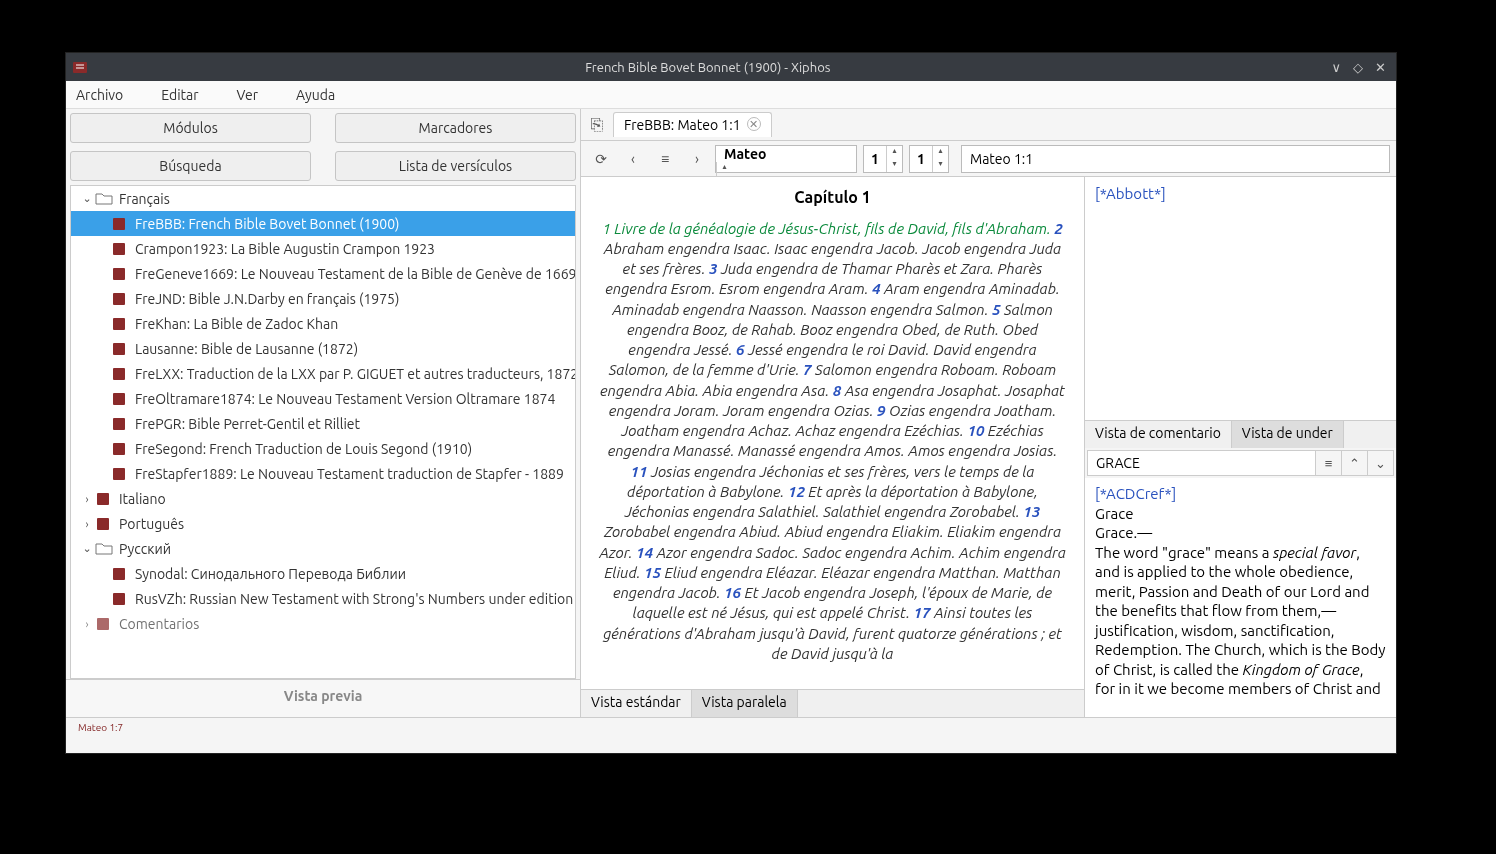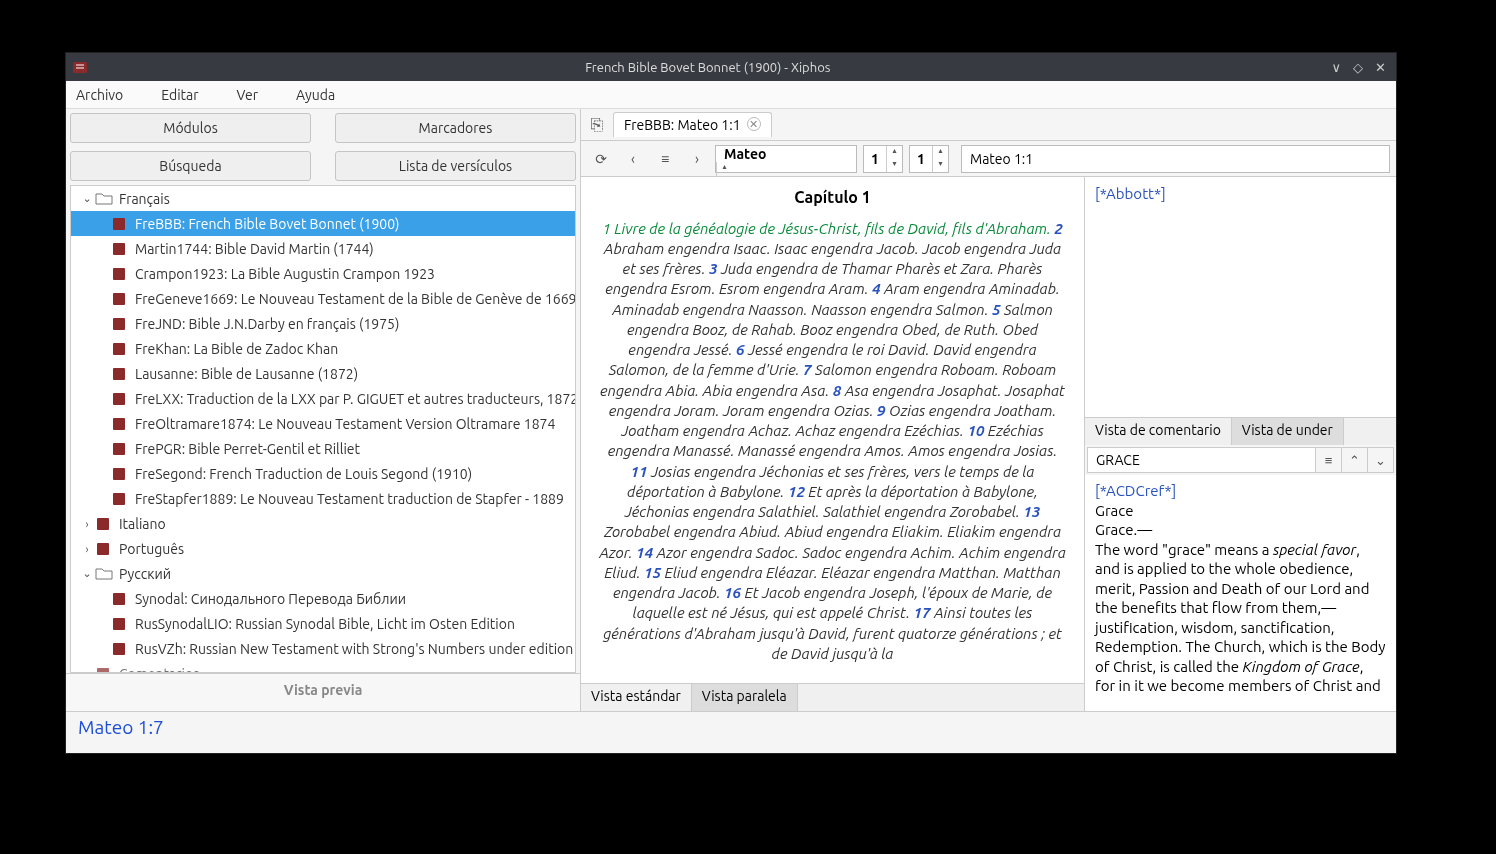--- a/index.html
+++ b/index.html
@@ -49,21 +49,21 @@
 .viewtabs span { padding: 4px 10px; border-right: 1px solid #ccc; cursor: pointer; }
 .viewtabs span.active { background: #ddd; }
 .right { width: 312px; display: flex; flex-direction: column; border-left: 1px solid #ccc; }
 .commentary { flex: 1; background: #fff; padding: 8px 10px; font-size: 15px; overflow-y: auto; }
 .commentary a { color: #2a52be; }
 .dict-search { display: flex; border: 1px solid #ccc; margin: 2px; }
 .dict-search input { flex: 1; border: none; padding: 4px 8px; font-size: 14px; outline: none; }
 .dict-search .ib { width: 26px; display: flex; align-items: center; justify-content: center; border-left: 1px solid #ccc; font-size: 13px; color: #555; cursor: pointer; }
 .dict-body { flex: 1; background: #fff; padding: 6px 10px; font-size: 15px; overflow-y: auto; line-height: 1.3; }
 .dict-body a { color: #2a52be; }
-.statusbar { height: 42px; border-top: 1px solid #ccc; background: #f5f5f5; padding: 4px 12px; font-size: 19px; color: #1d4ed8; }
+.statusbar { height: 36px; border-top: 1px solid #ccc; background: #f5f5f5; padding: 4px 12px; font-size: 10px; color: #7f1d1d; }
 .icobtn { width: 24px; height: 24px; display:flex; align-items:center; justify-content:center; color:#555; cursor:pointer; }
 </style>
 </head>
 <body>
 
 <div class="window">
 
   <div class="titlebar">
     <div class="title-icon">
       <svg width="16" height="16">
@@ -110,26 +110,20 @@
             <div class="tree-row indent2 selected">
               <span class="bico"><svg>
                   <rect x="2" y="1" width="12" height="12" rx="1" fill="#8a2a2a"></rect>
                 </svg></span>
               <span>FreBBB: French Bible Bovet Bonnet (1900)</span>
             </div>
             <div class="tree-row indent2">
               <span class="bico"><svg>
                   <rect x="2" y="1" width="12" height="12" rx="1" fill="#8a2a2a"></rect>
                 </svg></span>
-              <span>Martin1744: Bible David Martin (1744)</span>
-            </div>
-            <div class="tree-row indent2">
-              <span class="bico"><svg>
-                  <rect x="2" y="1" width="12" height="12" rx="1" fill="#8a2a2a"></rect>
-                </svg></span>
               <span>Crampon1923: La Bible Augustin Crampon 1923</span>
             </div>
             <div class="tree-row indent2">
               <span class="bico"><svg>
                   <rect x="2" y="1" width="12" height="12" rx="1" fill="#8a2a2a"></rect>
                 </svg></span>
               <span>FreGeneve1669: Le Nouveau Testament de la Bible de Genève de 1669</span>
             </div>
             <div class="tree-row indent2">
               <span class="bico"><svg>
@@ -201,26 +195,20 @@
                 <path d="M1 2h6l2 2h8v8H1z" fill="none" stroke="#777"></path>
               </svg></span>
           <span>Русский</span>
         </div>
         <div id="ru-items">
             <div class="tree-row indent2">
               <span class="bico"><svg>
                   <rect x="2" y="1" width="12" height="12" rx="1" fill="#8a2a2a"></rect>
                 </svg></span>
               <span>Synodal: Синодального Перевода Библии</span>
-            </div>
-            <div class="tree-row indent2">
-              <span class="bico"><svg>
-                  <rect x="2" y="1" width="12" height="12" rx="1" fill="#8a2a2a"></rect>
-                </svg></span>
-              <span>RusSynodalLIO: Russian Synodal Bible, Licht im Osten Edition</span>
             </div>
             <div class="tree-row indent2">
               <span class="bico"><svg>
                   <rect x="2" y="1" width="12" height="12" rx="1" fill="#8a2a2a"></rect>
                 </svg></span>
               <span>RusVZh: Russian New Testament with Strong's Numbers under edition of Victor...</span>
             </div>
           </div>
         <div class="tree-row indent1" style="opacity:.7">
           <span class="exp">›</span>

